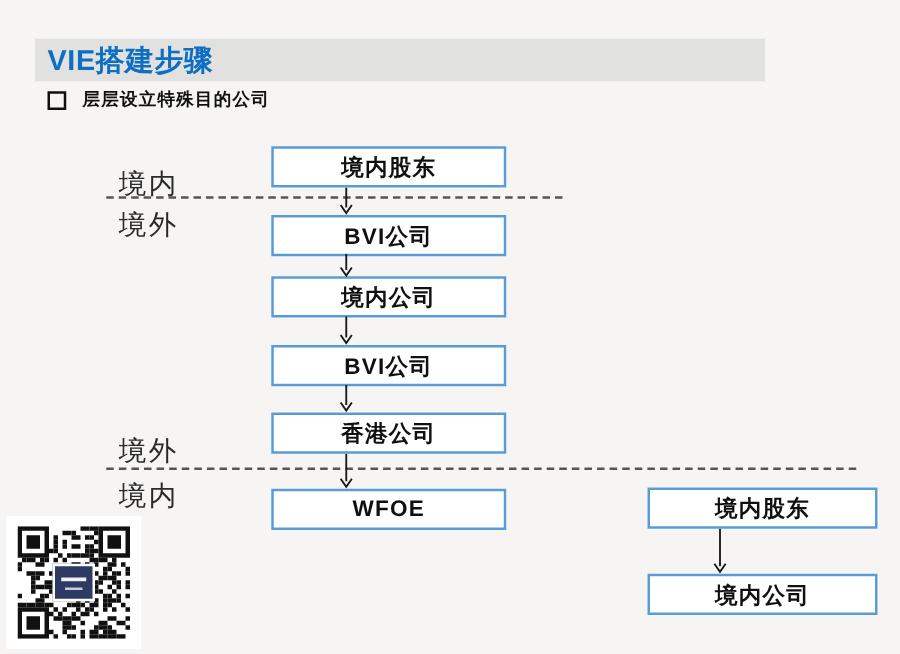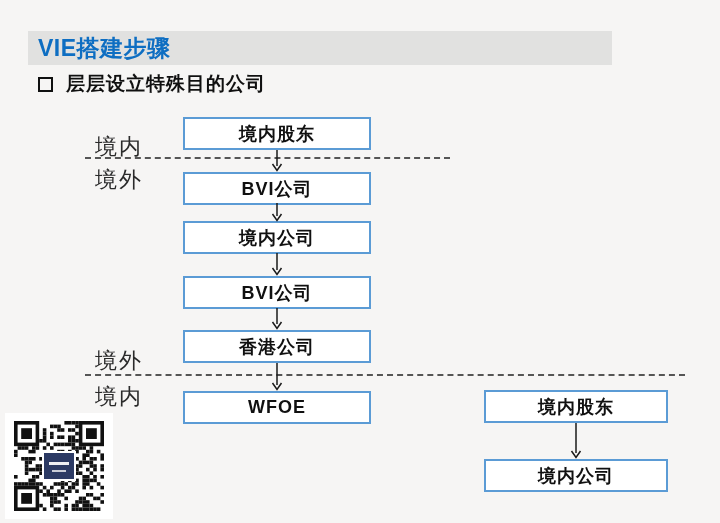--- a/index.html
+++ b/index.html
@@ -16,29 +16,29 @@
     padding-left:10px;box-sizing:border-box;margin-top:20px;
   }
   .title-text{
     color:#0e6ec2;font-weight:bold;font-size:23px;
     font-family:"Liberation Sans", sans-serif;letter-spacing:0.5px;
   }
 
   
   .bullet-row{position:absolute;left:38px;top:71px;display:flex;align-items:center;gap:13px;}
   .bullet-square{width:11px;height:11px;border:2.5px solid #101010;display:inline-block;background:transparent;}
-  .bullet-text{font-size:19px;font-weight:bold;color:#101010;letter-spacing:1px;}
+  .bullet-text{font-size:14px;font-weight:bold;color:#101010;letter-spacing:1px;}
 
   
   .node{
     position:absolute;width:188px;height:33px;background:#ffffff;
     border:2px solid #5b9bd5;box-sizing:border-box;
     display:flex;align-items:center;justify-content:center;
     font-family:"Liberation Sans", sans-serif;
-    font-weight:bold;font-size:18px;color:#101010;letter-spacing:1px;
+    font-weight:bold;font-size:18px;color:#101010;letter-spacing:1px;margin-left:34px;
   }
   .n1{left:183px;top:117px}
   .n2{left:183px;top:172px}
   .n3{left:183px;top:221px}
   .n4{left:183px;top:276px}
   .n5{left:183px;top:330px}
   .n6{left:183px;top:391px}
   .r1{left:484px;top:390px;width:184px}
   .r2{left:484px;top:459px;width:184px}
 

